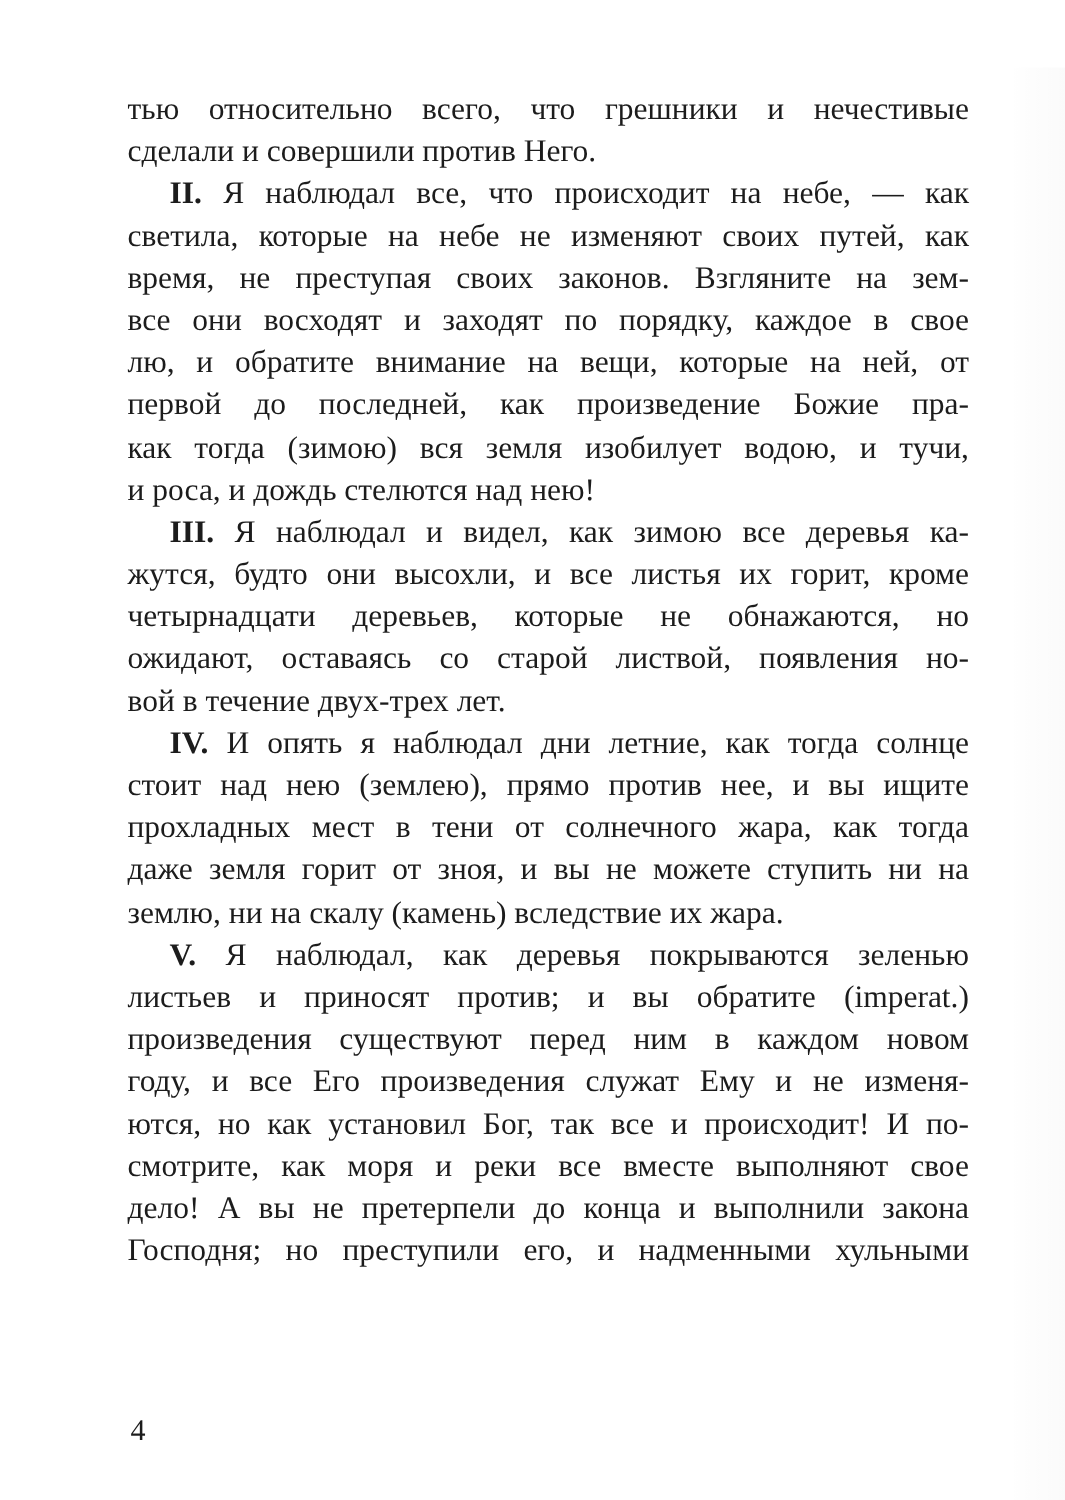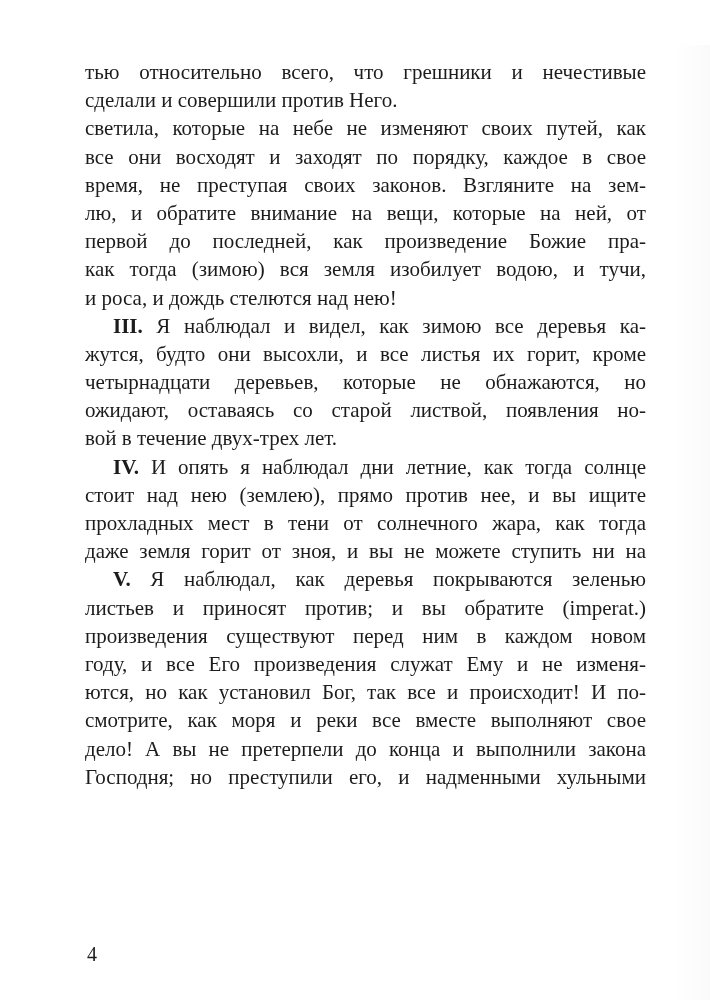--- a/index.html
+++ b/index.html
@@ -64,36 +64,38 @@
     line-height: 26px;
   }
 </style>
 </head>
 <body style="background: rgb(255, 255, 255);">
 
 <div class="scan-page">
   <div class="text-block" id="text-block" style="color: rgb(28, 28, 28);">
       <div class="line">тью относительно всего, что грешники и нечестивые</div>
       <div class="line flush">сделали и совершили против Него.</div>
+      <div class="line indent"><b>II.</b>&nbsp;Я наблюдал все, что происходит на небе, — как</div>
       <div class="line">светила, которые на небе не изменяют своих путей, как</div>
+      <div class="line">время, не преступая своих законов. Взгляните на зем-</div>
       <div class="line">все они восходят и заходят по порядку, каждое в свое</div>
-      <div class="line">время, не преступая своих законов. Взгляните на зем-</div>
       <div class="line">лю, и обратите внимание на вещи, которые на ней, от</div>
       <div class="line">первой до последней, как произведение Божие пра-</div>
       <div class="line">как тогда (зимою) вся земля изобилует водою, и тучи,</div>
       <div class="line flush">и роса, и дождь стелются над нею!</div>
       <div class="line indent"><b>III.</b>&nbsp;Я наблюдал и видел, как зимою все деревья ка-</div>
       <div class="line">жутся, будто они высохли, и все листья их горит, кроме</div>
       <div class="line">четырнадцати деревьев, которые не обнажаются, но</div>
       <div class="line">ожидают, оставаясь со старой листвой, появления но-</div>
       <div class="line flush">вой в течение двух-трех лет.</div>
       <div class="line indent"><b>IV.</b>&nbsp;И опять я наблюдал дни летние, как тогда солнце</div>
       <div class="line">стоит над нею (землею), прямо против нее, и вы ищите</div>
       <div class="line">прохладных мест в тени от солнечного жара, как тогда</div>
       <div class="line">даже земля горит от зноя, и вы не можете ступить ни на</div>
+      <div class="line flush">землю, ни на скалу (камень) вследствие их жара.</div>
       <div class="line indent"><b>V.</b>&nbsp;Я наблюдал, как деревья покрываются зеленью</div>
       <div class="line">листьев и приносят против; и вы обратите (imperat.)</div>
       <div class="line">произведения существуют перед ним в каждом новом</div>
       <div class="line">году, и все Его произведения служат Ему и не изменя-</div>
       <div class="line">ются, но как установил Бог, так все и происходит! И по-</div>
       <div class="line">смотрите, как моря и реки все вместе выполняют свое</div>
       <div class="line">дело! А вы не претерпели до конца и выполнили закона</div>
       <div class="line">Господня; но преступили его, и надменными хульными</div>
     </div>
   <div class="page-number">4</div>

